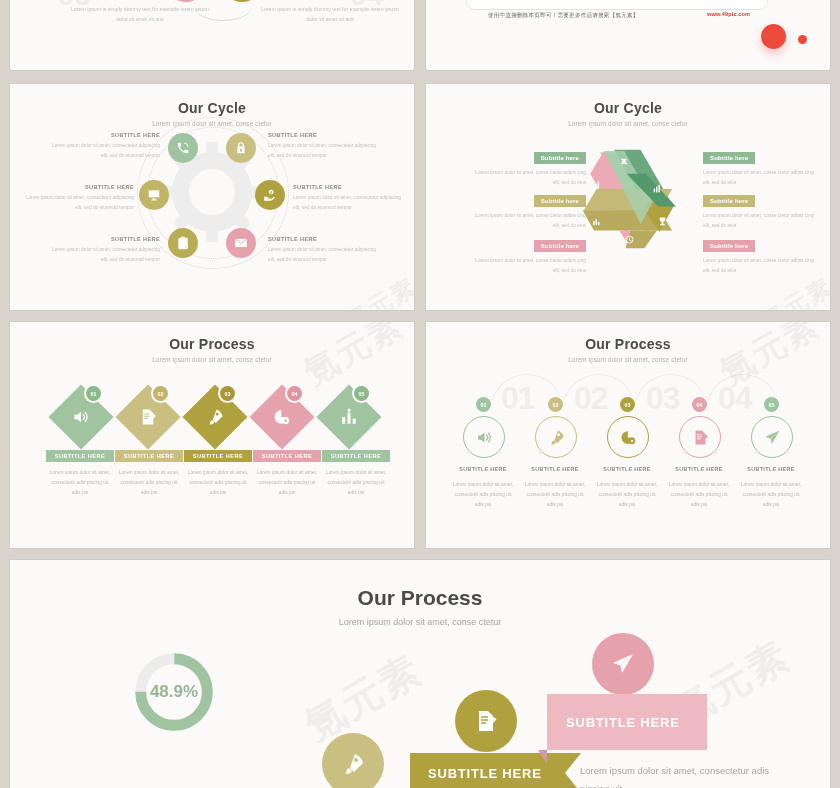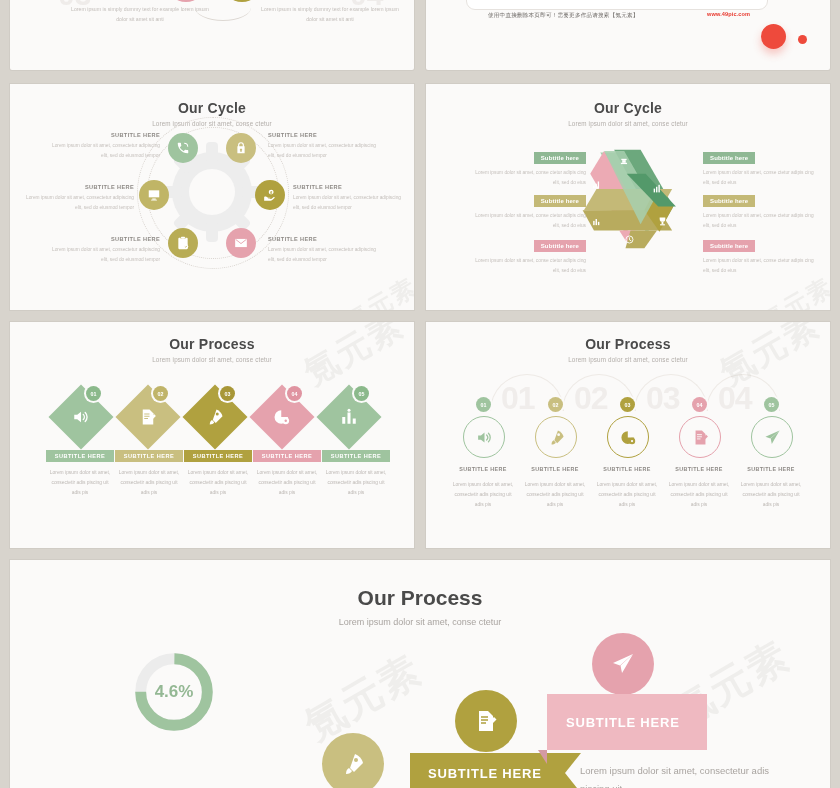--- a/index.html
+++ b/index.html
@@ -465,21 +465,21 @@
     <div class="g-title" style="margin-top:26px;">Our Process</div>
     <div class="g-sub">Lorem ipsum dolor sit amet, conse ctetur</div>
     <div class="wm" style="left:290px;top:110px;font-size:40px;">氪元素</div>
     <div class="wm" style="right:36px;top:96px;font-size:40px;">氪元素</div>
   </div>
 
   <svg class="donut" viewBox="0 0 42 42" aria-hidden="true">
     <circle cx="21" cy="21" r="15.9" fill="none" stroke="#ececec" stroke-width="5.2"></circle>
     <circle id="donut-arc" cx="21" cy="21" r="15.9" fill="none" stroke="#9fc49f" stroke-width="5.2" stroke-dasharray="75 25" stroke-dashoffset="25"></circle>
   </svg>
-  <div class="donut-lbl">4.6%</div>
+  <div class="donut-lbl">48.9%</div>
 
   <div class="g-card-ico" style="left:322px;top:733px;background:#c9bf80;">
     <svg viewBox="0 0 24 24">
         <path d="M14 2c4 1.5 7 5 8 9l-9 9-4-4 5-14z"></path>
         <circle cx="15" cy="8" r="2" fill="#c9bf80"></circle>
         <path d="M8 16c-2 1-3 3-3 6 3 0 5-1 6-3l-3-3z"></path>
       </svg>
   </div>
   <div class="g-card-ico" style="left:455px;top:690px;background:#b0a13f;">
     <svg viewBox="0 0 24 24">

